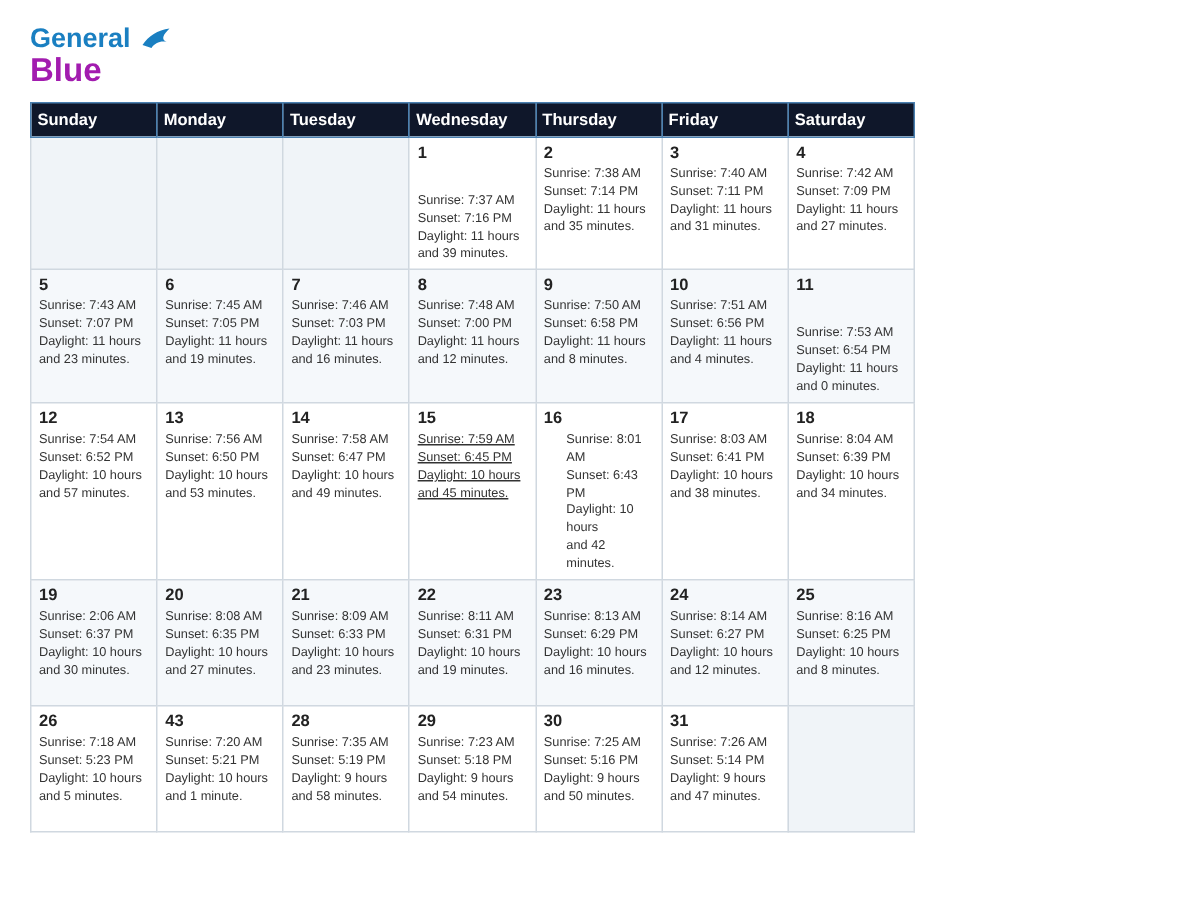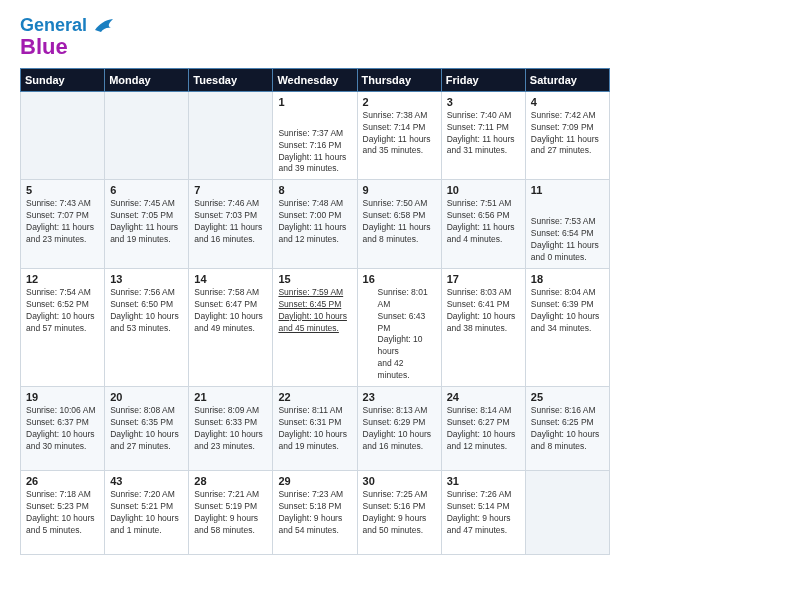--- a/index.html
+++ b/index.html
@@ -253,21 +253,21 @@
             <span class="day-num">18</span>
             <div class="day-info" style="white-space: pre-line;">Sunrise: 8:04 AM
 Sunset: 6:39 PM
 Daylight: 10 hours
 and 34 minutes.</div>
           </td>
         </tr>
         <tr>
           <td>
             <span class="day-num">19</span>
-            <div class="day-info" style="white-space: pre-line;">Sunrise: 10:06 AM
+            <div class="day-info" style="white-space: pre-line;">Sunrise: 2:06 AM
 Sunset: 6:37 PM
 Daylight: 10 hours
 and 30 minutes.</div>
           </td>
           <td>
             <span class="day-num">20</span>
             <div class="day-info" style="white-space: pre-line;">Sunrise: 8:08 AM
 Sunset: 6:35 PM
 Daylight: 10 hours
 and 27 minutes.</div>
@@ -318,21 +318,21 @@
           </td>
           <td>
             <span class="day-num">43</span>
             <div class="day-info" style="white-space: pre-line;">Sunrise: 7:20 AM
 Sunset: 5:21 PM
 Daylight: 10 hours
 and 1 minute.</div>
           </td>
           <td>
             <span class="day-num">28</span>
-            <div class="day-info" style="white-space: pre-line;">Sunrise: 7:21 AM
+            <div class="day-info" style="white-space: pre-line;">Sunrise: 7:35 AM
 Sunset: 5:19 PM
 Daylight: 9 hours
 and 58 minutes.</div>
           </td>
           <td>
             <span class="day-num">29</span>
             <div class="day-info" style="white-space: pre-line;">Sunrise: 7:23 AM
 Sunset: 5:18 PM
 Daylight: 9 hours
 and 54 minutes.</div>

